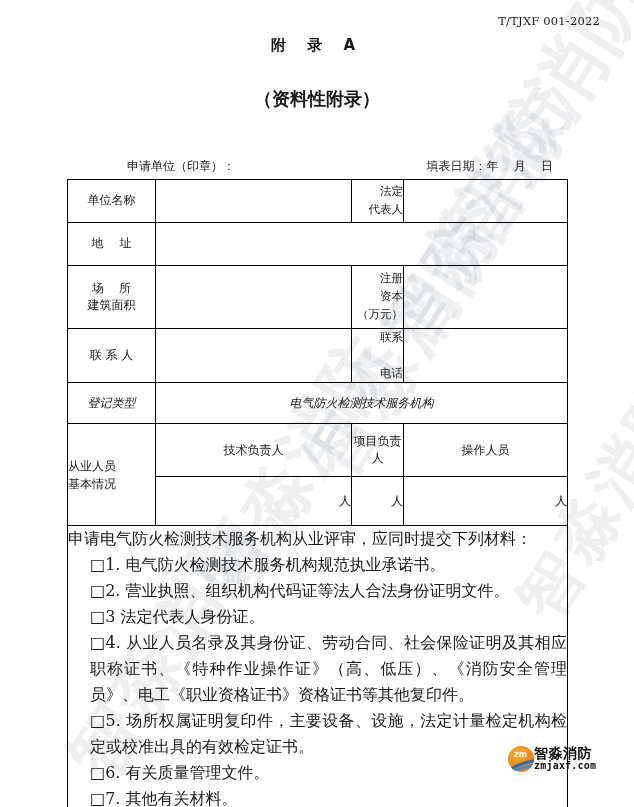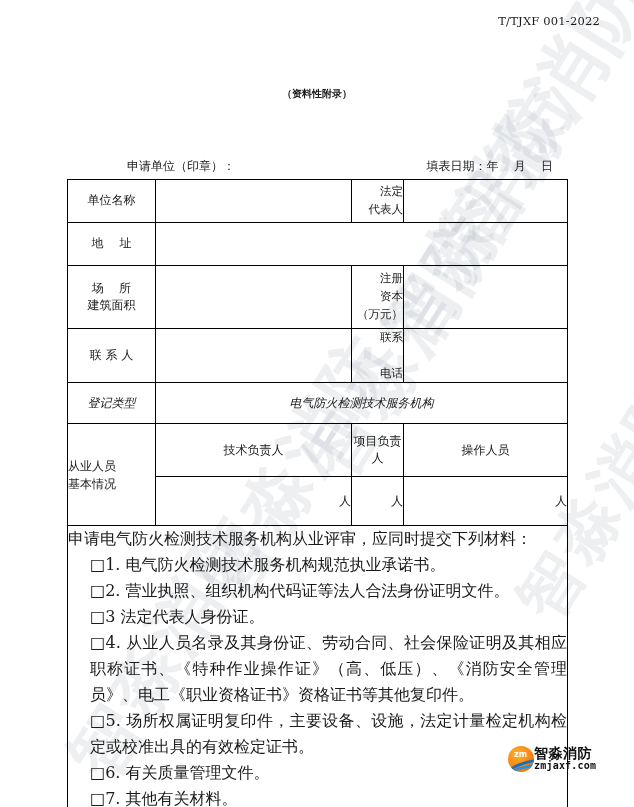--- a/index.html
+++ b/index.html
@@ -68,21 +68,21 @@
     letter-spacing: 8px;
     font-family: "DejaVu Sans", "Liberation Sans", sans-serif;
   }
 
   .sub-title {
     position: absolute;
     top: 87px;
     left: 0;
     width: 634px;
     text-align: center;
-    font-size: 10px;
+    font-size: 18px;
     font-weight: 700;
     font-family: "DejaVu Sans", "Liberation Sans", sans-serif;
   }
 
   .form-title {
     position: absolute;
     top: 119px;
     left: 0;
     width: 634px;
     text-align: center;
@@ -235,20 +235,21 @@
   <div class="wm wm-c">智淼消防</div>
   <div class="wm wm-d">智淼消防</div>
   <div class="wm wm-e">智淼消防</div>
   <div class="wm wm-f">智淼消防</div>
 </div>
 
 <div class="page">
 
   <div class="std-code">T/TJXF 001-2022</div>
 
+  <div class="appendix-title">附 录 A</div>
   <div class="sub-title">（资料性附录）</div>
 
   <div class="meta-row">
     <span class="meta-applicant">申请单位（印章）：</span>
     <span class="meta-date"><span>填表日期：</span><span>年    月    日</span></span>
   </div>
 
   <table class="form">
     <colgroup>
       <col style="width:88px">

